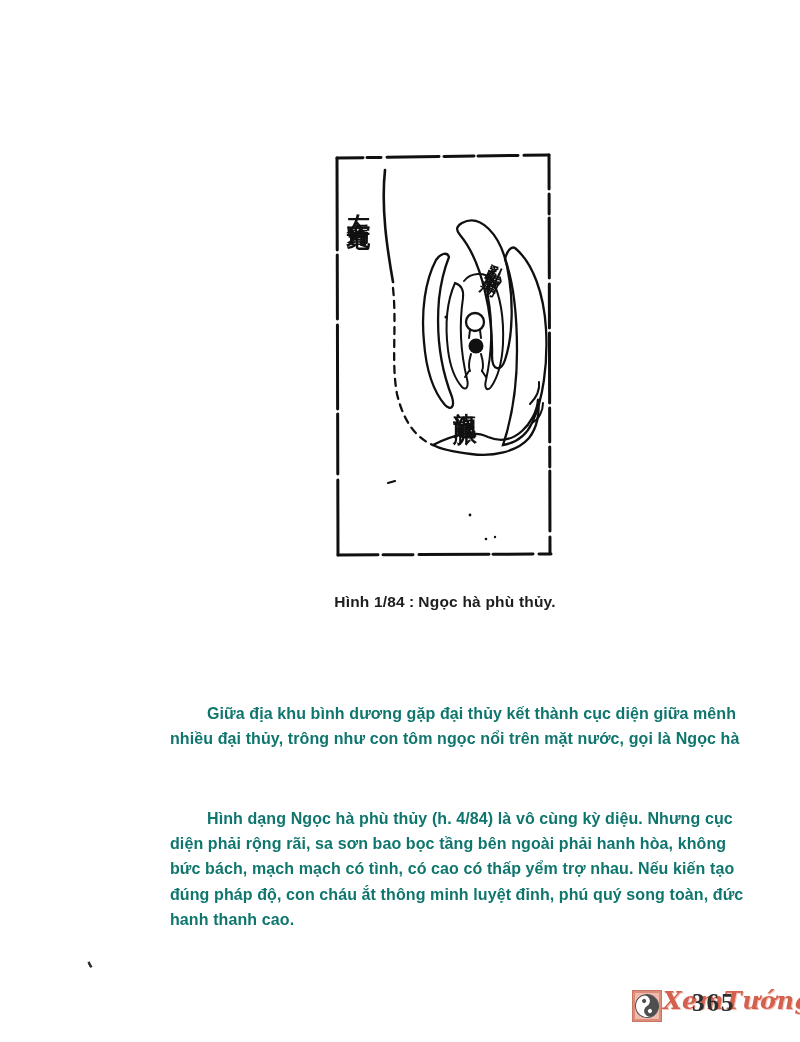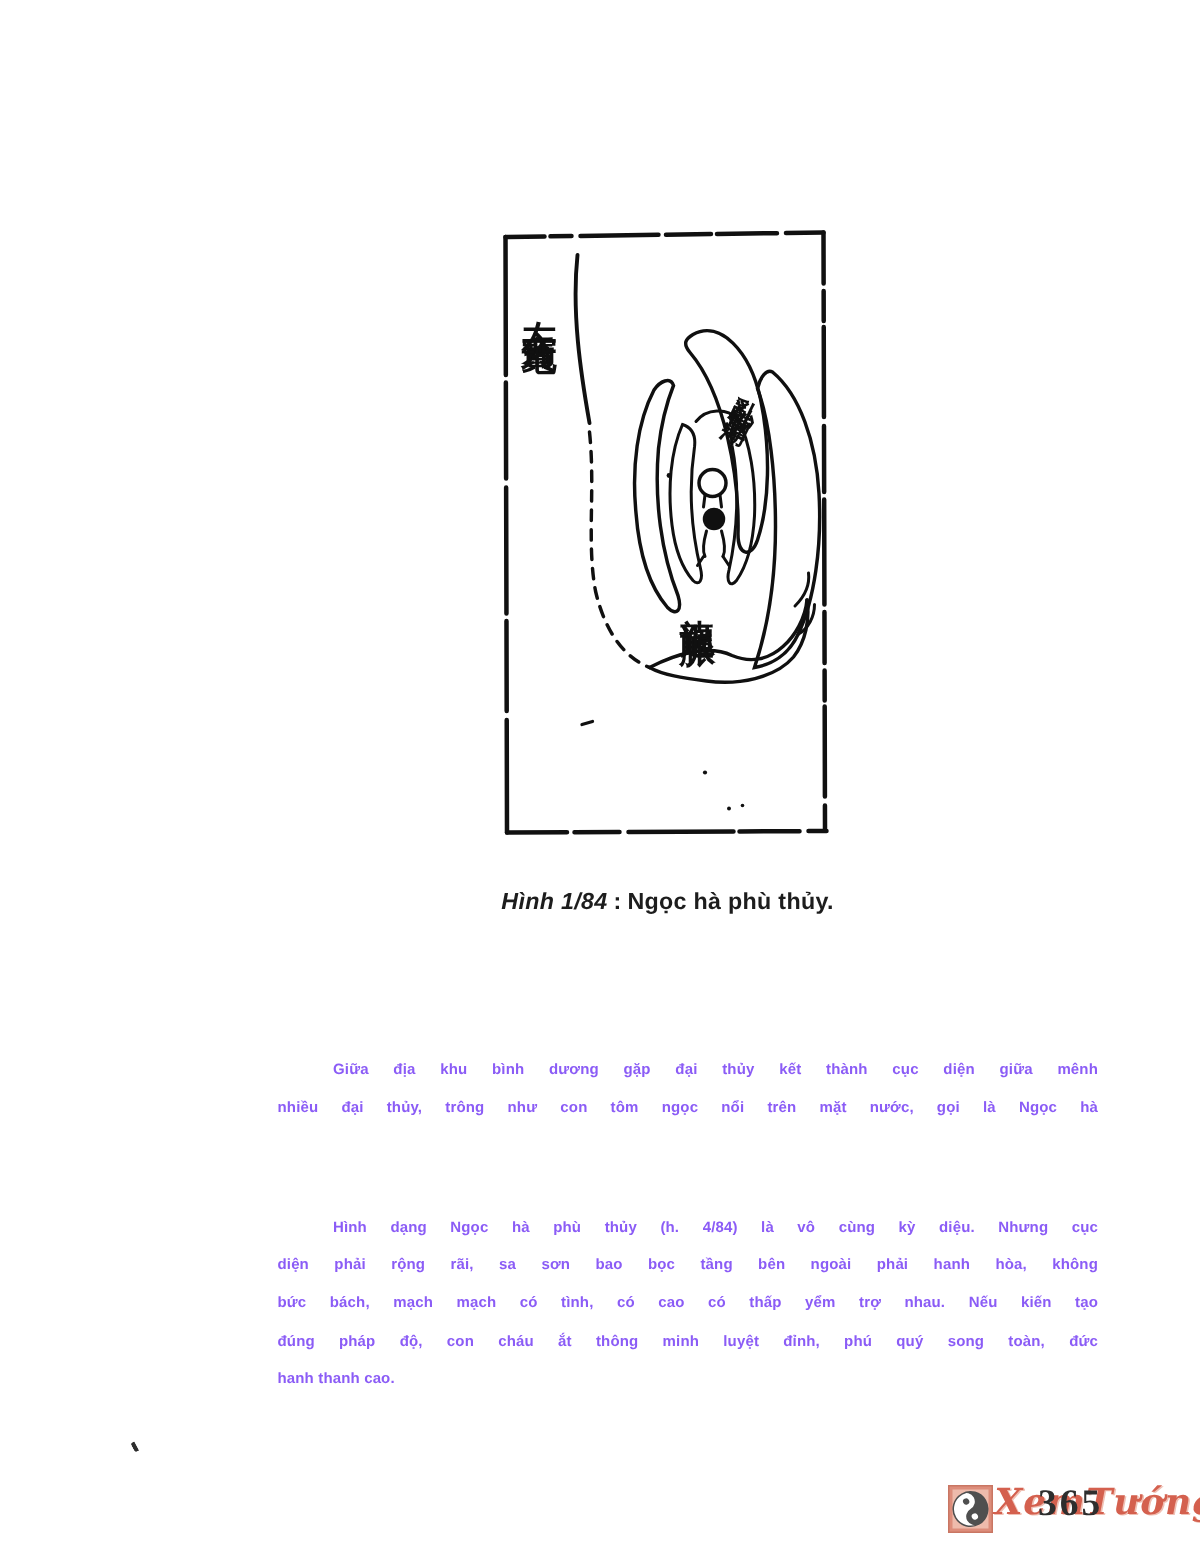--- a/index.html
+++ b/index.html
@@ -27,27 +27,27 @@
   .lbl-right{left:163px;top:104px;font-size:17px;font-weight:700;letter-spacing:5px;
              transform:rotate(26deg);transform-origin:50% 0;}
   .lbl-bottom{left:119px;top:243px;font-size:24px;font-weight:700;letter-spacing:4px;}
 
   
   .caption{
     position:absolute;left:295px;top:593px;width:300px;
     text-align:center;font-size:15.5px;font-weight:700;color:#1d1d1d;
     letter-spacing:.2px;
   }
-  .caption .cap-i{font-style:italic;}
+  .caption .cap-i{}
   .caption .sep{padding:0 4px;}
 
   
   .bodyblock{
-    position:absolute;left:185px;width:547px;
-    color:#8b5cf6;font-size:10px;font-weight:700;letter-spacing:.1px;
+    position:absolute;left:170px;width:547px;
+    color:#0f766e;font-size:16px;font-weight:700;letter-spacing:.1px;
   }
   .p1{top:701px;}
   .p2{top:806px;}
   .bodyline{
     height:25.2px;line-height:25.2px;
     white-space:nowrap;
     text-align:justify;text-align-last:justify;
   }
   .bodyline.indent{padding-left:37px;}
   .bodyline.lastline{text-align-last:left;}

